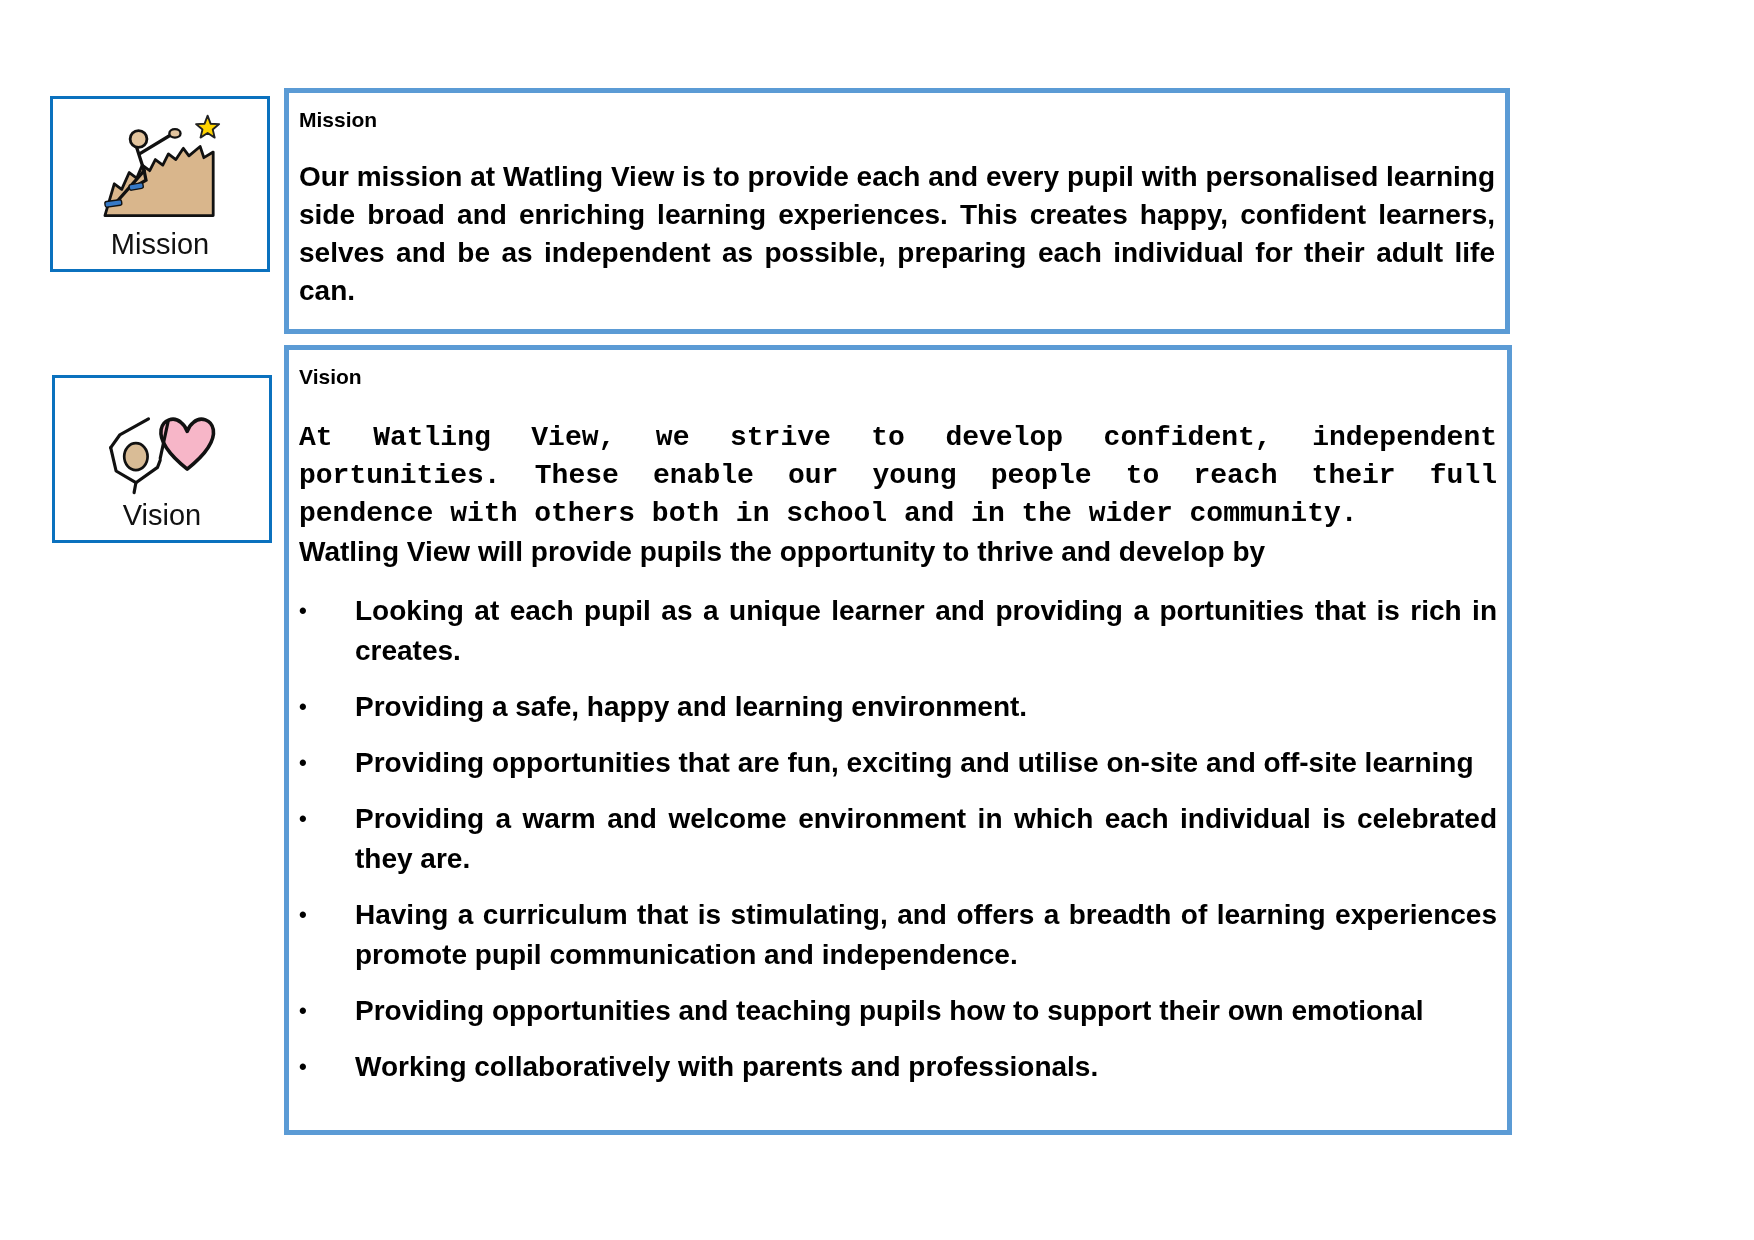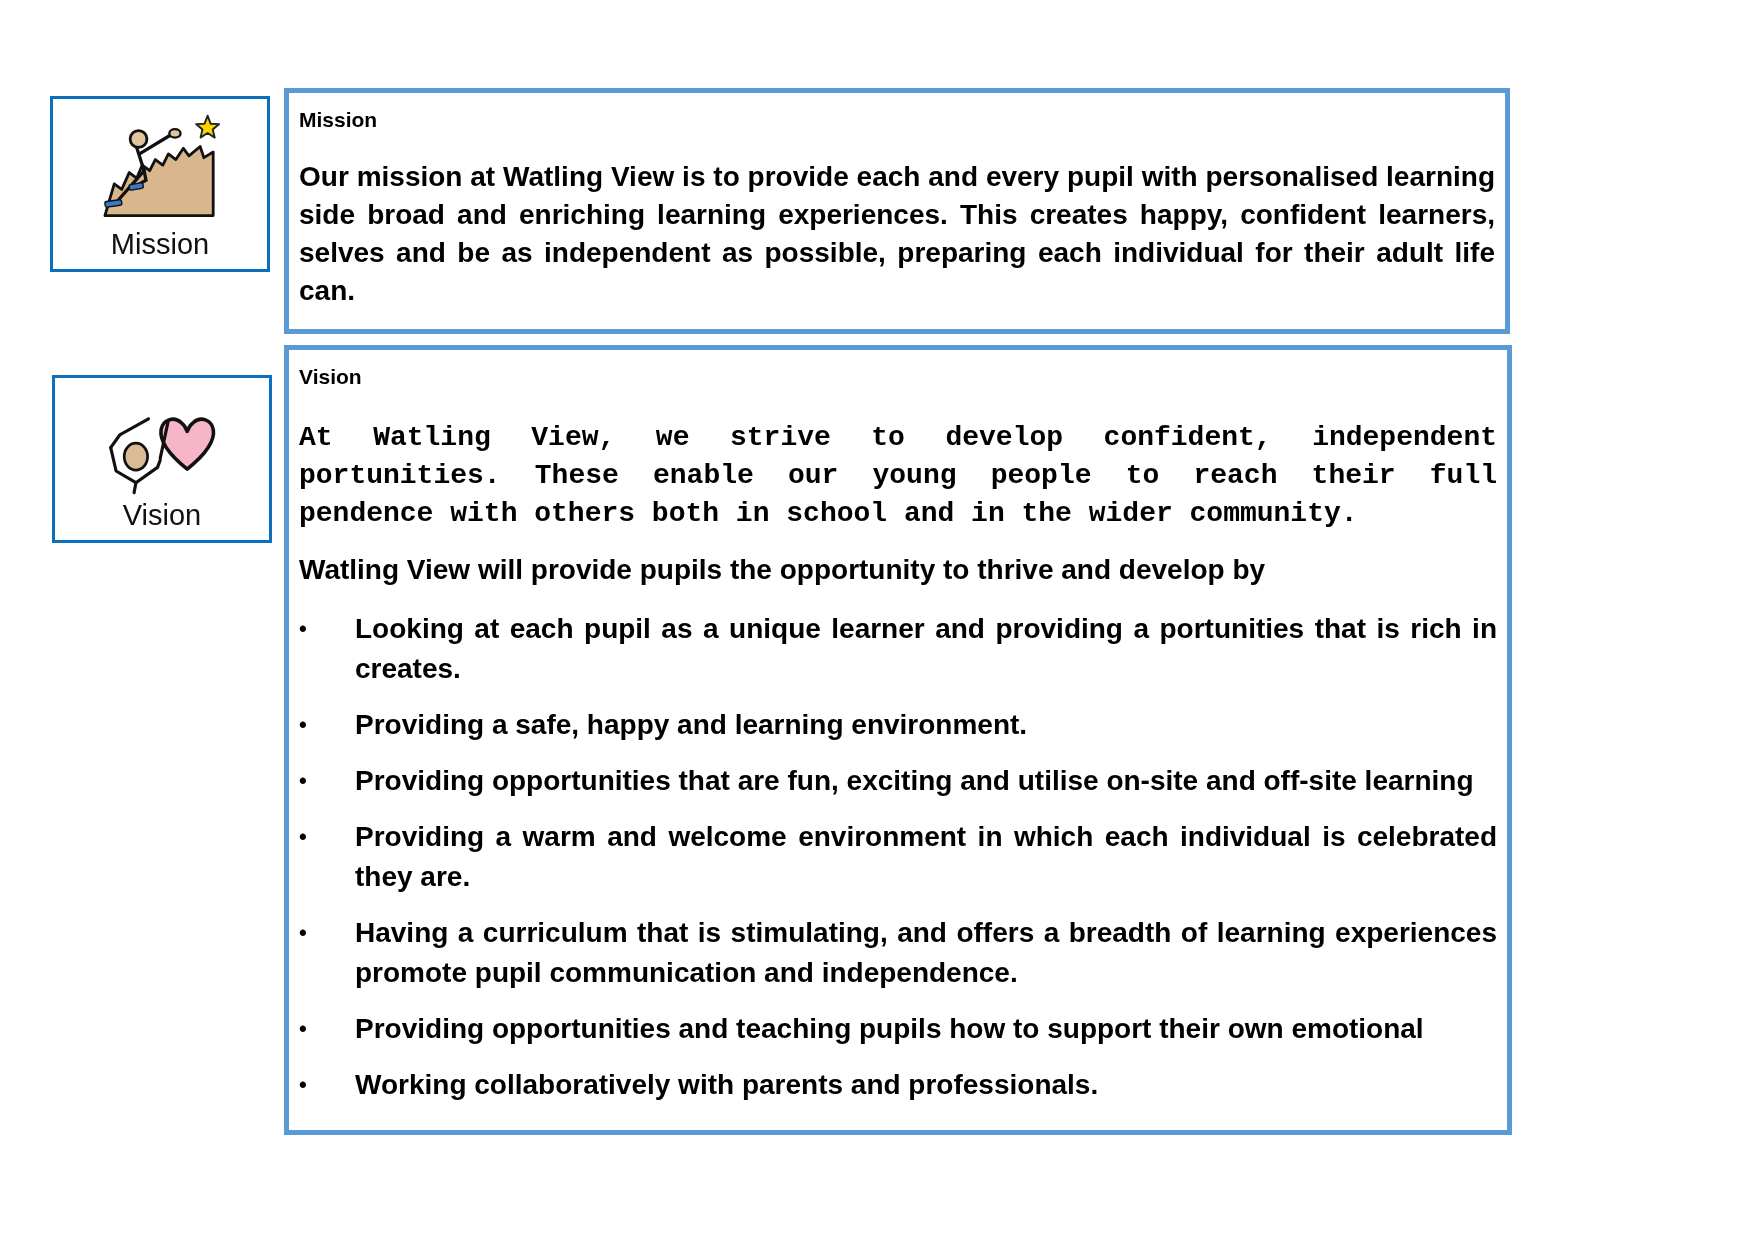--- a/index.html
+++ b/index.html
@@ -25,21 +25,21 @@
     box-sizing:border-box;padding:8px 10px 0 10px;
   }
   #mission-box{left:284px;top:88px;width:1226px;height:246px;}
   #vision-box{left:284px;top:345px;width:1228px;height:790px;}
 
   .box-title{font-size:21px;font-weight:bold;line-height:38px;max-height:38px;overflow:hidden;}
   .ln{font-size:28px;font-weight:bold;line-height:38px;max-height:38px;overflow:hidden;text-align:left;}
   .ln.j{text-align:justify;text-align-last:justify;}
   .para-gap-lg{margin-top:19px;}
   .vision-p1{margin-top:23px;font-family:Liberation Mono, monospace;}
-  .vision-p2{margin-top:18px;}
+  .vision-p2{}
   .bullet-list{margin-top:20px;}
   .bullet-item{display:flex;align-items:flex-start;}
   .bullet-item + .bullet-item{margin-top:16px;}
   .bullet-item .marker{
     flex:0 0 56px;width:56px;font-size:22px;font-weight:bold;line-height:40px;
   }
   .bullet-item .btext{flex:1 1 auto;min-width:0;}
   .bullet-item .ln{line-height:40px;max-height:40px;}
 </style>
 </head>

